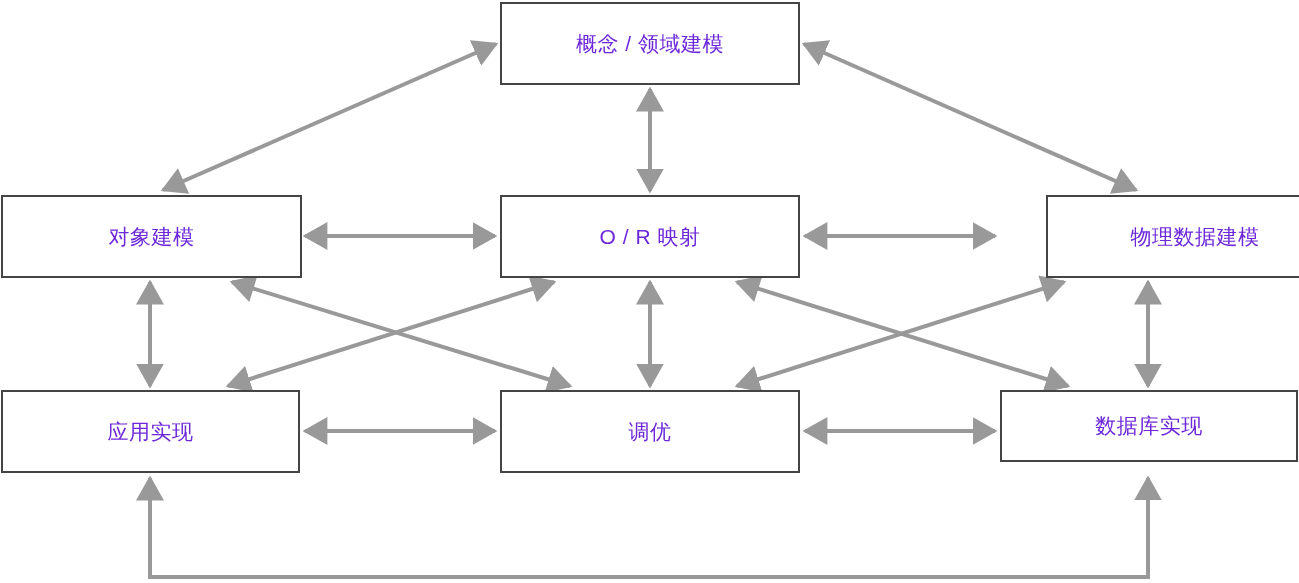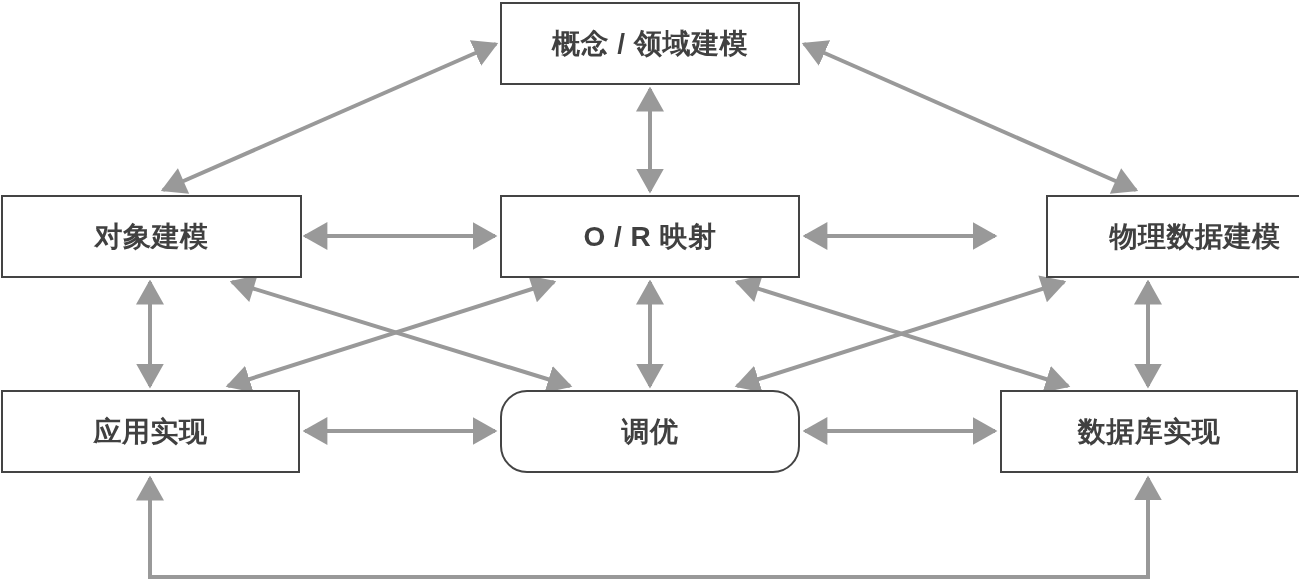--- a/index.html
+++ b/index.html
@@ -29,23 +29,23 @@
     position: absolute;
     box-sizing: border-box;
     background: #ffffff;
     border: 2px solid #444444;
     display: flex;
     align-items: center;
     justify-content: center;
     z-index: 5;
   }
   .node-label {
-    font-size: 28px;
-    font-weight: bold;
-    color: #404040;
+    font-size: 21px;
+    font-weight: normal;
+    color: #6d28d9;
     letter-spacing: 0.5px;
     white-space: nowrap;
     text-align: center;
     line-height: 1.2;
   }
 </style>
 </head>
 <body>
 
 <div id="canvas">
@@ -107,21 +107,21 @@
   </div>
 
   <div class="node-box" style="left:1046px; top:195px; width:298px; height:83px;">
     <span class="node-label">物理数据建模</span>
   </div>
 
   <div class="node-box" style="left:1px; top:390px; width:299px; height:83px;">
     <span class="node-label">应用实现</span>
   </div>
 
-  <div class="node-box" style="left:500px; top:390px; width:300px; height:83px;border-radius:27px;">
+  <div class="node-box" style="left:500px; top:390px; width:300px; height:83px;">
     <span class="node-label">调优</span>
   </div>
 
-  <div class="node-box" style="left:1000px; top:390px; width:298px; height:83px;">
+  <div class="node-box" style="left:1000px; top:390px; width:298px; height:72px;">
     <span class="node-label">数据库实现</span>
   </div>
 
 </div>
 
 </body></html>

